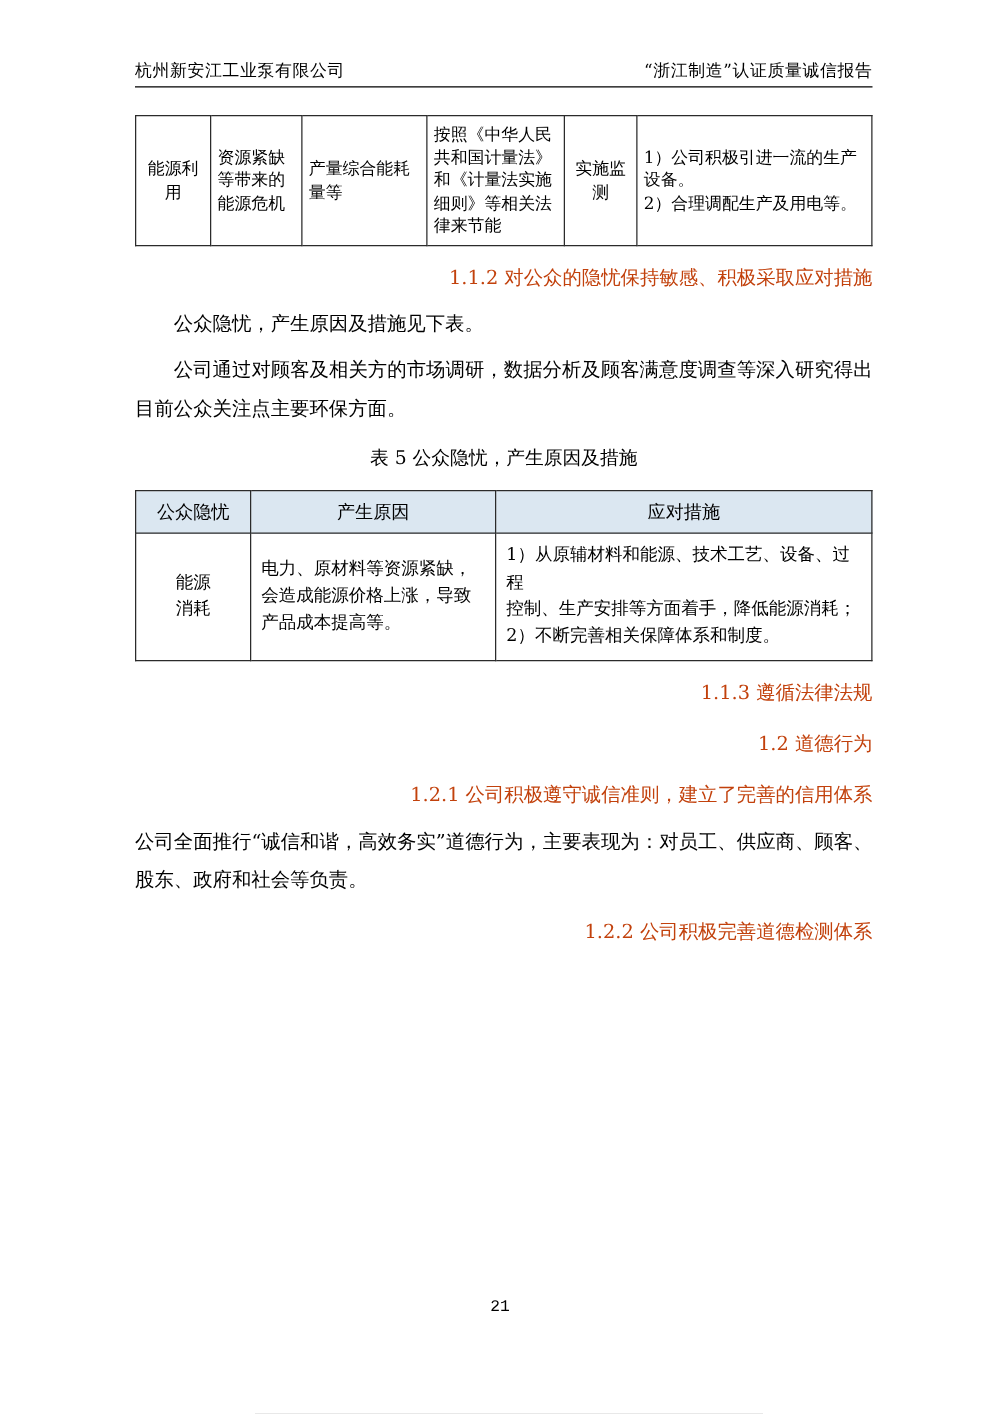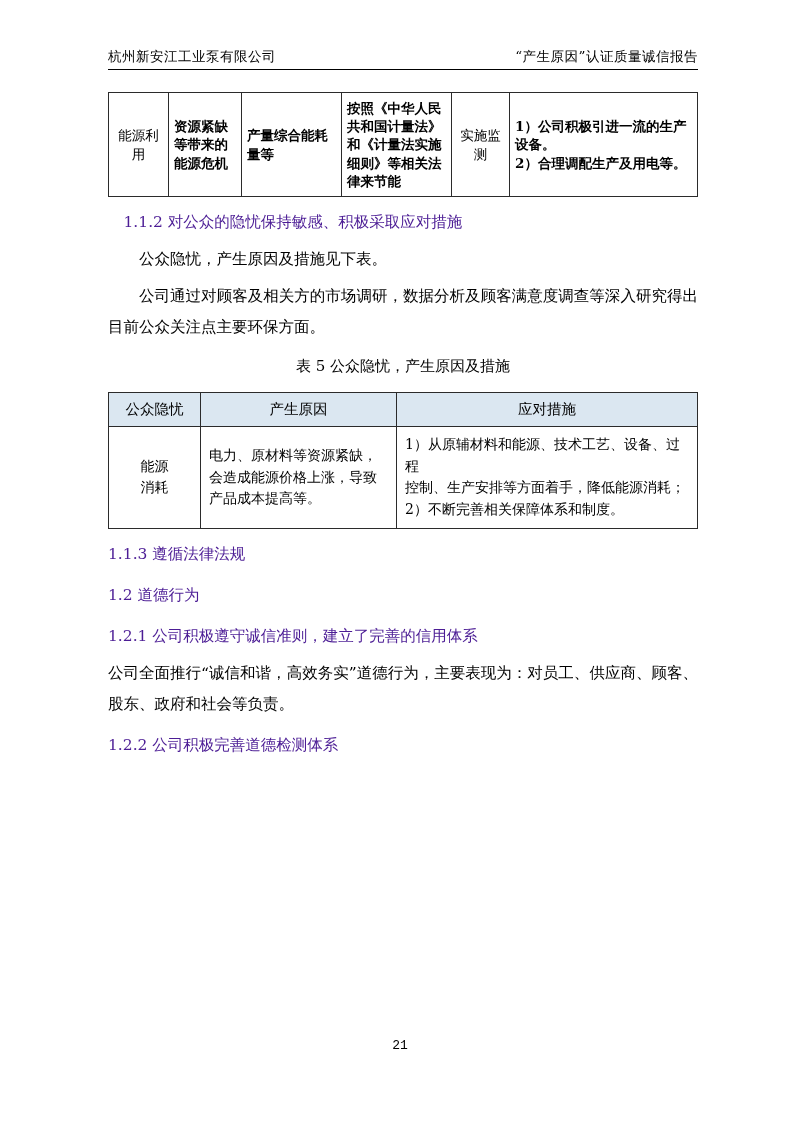--- a/index.html
+++ b/index.html
@@ -55,36 +55,37 @@
   }
   table.t1 td {
     border: 1px solid #2b2b2b;
     vertical-align: middle;
     padding: 6px 5px;
     font-size: 13.5px;
     line-height: 1.35;
     color: #000;
   }
   td.c-center { text-align: center; }
-  td.c-left { text-align: left; font-weight: bold; }
+  td.c-left { text-align: left; }
 
   
   p.body {
     font-size: 15.5px;
     line-height: 2.0;
     margin: 6px 0 0 0;
     color: #000;
     text-align: justify;
   }
   p.indent2 { text-indent: 2em; }
   p.heading {
     font-size: 15.5px;
     line-height: 2.0;
     margin: 10px 0 0 0;
-    color: #4c1d95;
+    color: #c2410c;
+    text-align: right;
   }
   p.tbl-caption {
     font-size: 15px;
     text-align: center;
     margin: 14px 0 6px 0;
     color: #000;
   }
 
   
   table.t5 {
@@ -123,21 +124,21 @@
   .stack-line { display: block; }
 </style>
 </head>
 <body>
 
 <div class="page">
   <div class="content">
 
     <div class="header">
       <span class="header-left">杭州新安江工业泵有限公司</span>
-      <span class="header-right">“产生原因”认证质量诚信报告</span>
+      <span class="header-right">“浙江制造”认证质量诚信报告</span>
     </div>
     <div class="header-rule"></div>
 
     <table class="t1">
       <colgroup>
         <col style="width: 60px;">
         <col style="width: 73px;">
         <col style="width: 100px;">
         <col style="width: 110px;">
         <col style="width: 58px;">

